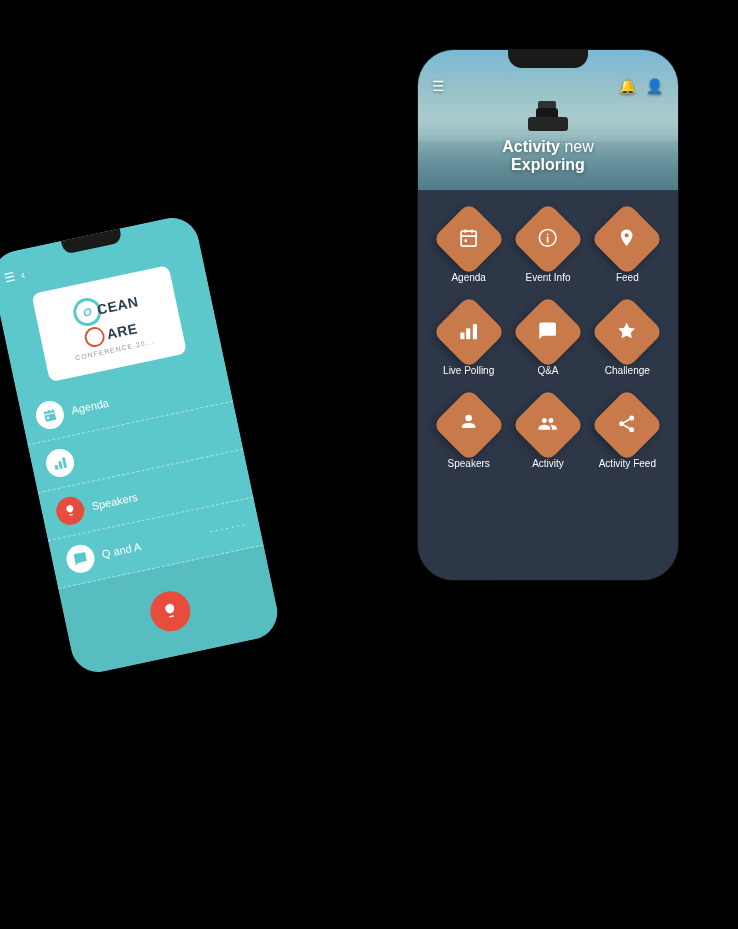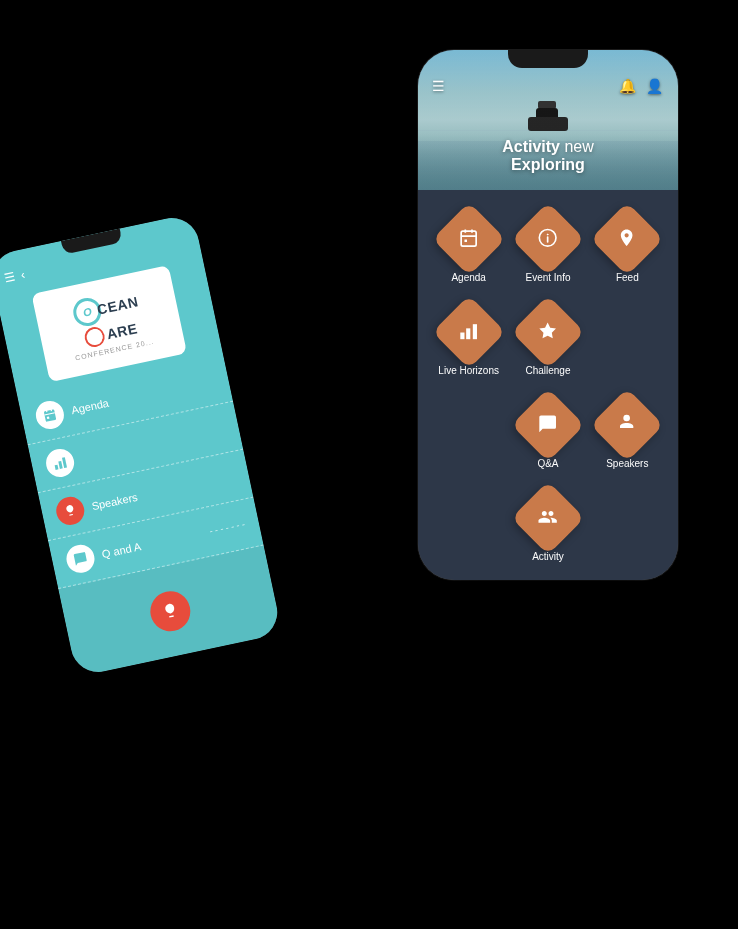--- a/index.html
+++ b/index.html
@@ -547,67 +547,81 @@
           <div class="menu-item">
             <div class="diamond-icon">
               <div class="icon-inner">
                 <svg width="20" height="20" viewBox="0 0 24 24" fill="white">
                   <rect x="2" y="14" width="5" height="8" fill="white"></rect>
                   <rect x="9" y="9" width="5" height="13" fill="white"></rect>
                   <rect x="17" y="4" width="5" height="18" fill="white"></rect>
                 </svg>
               </div>
             </div>
-            <span class="menu-label">Live Horizons</span>
+            <span class="menu-label">Live Polling</span>
+          </div>
+
+          <div class="menu-item grid-center">
+            <div class="diamond-icon">
+              <div class="icon-inner">
+                <svg width="20" height="20" viewBox="0 0 24 24" fill="white">
+                  <path d="M20 2H4c-1.1 0-2 .9-2 2v18l4-4h14c1.1 0 2-.9 2-2V4c0-1.1-.9-2-2-2z"></path>
+                </svg>
+              </div>
+            </div>
+            <span class="menu-label">Q&amp;A</span>
           </div>
 
           <div class="menu-item">
             <div class="diamond-icon">
               <div class="icon-inner">
                 <svg width="20" height="20" viewBox="0 0 24 24" fill="white">
                   <polygon points="12,2 15.09,8.26 22,9.27 17,14.14 18.18,21.02 12,17.77 5.82,21.02 7,14.14 2,9.27 8.91,8.26"></polygon>
                 </svg>
               </div>
             </div>
             <span class="menu-label">Challenge</span>
           </div>
 
+          <div class="menu-item">
+            <div class="diamond-icon">
+              <div class="icon-inner">
+                <svg width="20" height="20" viewBox="0 0 24 24" fill="white">
+                  <path d="M12 1a4 4 0 0 1 4 4 4 4 0 0 1-4 4 4 4 0 0 1-4-4 4 4 0 0 1 4-4m0 10c4.42 0 8 1.79 8 4v2H4v-2c0-2.21 3.58-4 8-4z"></path>
+                </svg>
+              </div>
+            </div>
+            <span class="menu-label">Speakers</span>
+          </div>
+
           <div class="menu-item grid-center">
             <div class="diamond-icon">
               <div class="icon-inner">
                 <svg width="20" height="20" viewBox="0 0 24 24" fill="white">
-                  <path d="M20 2H4c-1.1 0-2 .9-2 2v18l4-4h14c1.1 0 2-.9 2-2V4c0-1.1-.9-2-2-2z"></path>
-                </svg>
-              </div>
-            </div>
-            <span class="menu-label">Q&amp;A</span>
+                  <path d="M16 11c1.66 0 2.99-1.34 2.99-3S17.66 5 16 5c-1.66 0-3 1.34-3 3s1.34 3 3 3zm-8 0c1.66 0 2.99-1.34 2.99-3S9.66 5 8 5C6.34 5 5 6.34 5 8s1.34 3 3 3zm0 2c-2.33 0-7 1.17-7 3.5V19h14v-2.5c0-2.33-4.67-3.5-7-3.5zm8 0c-.29 0-.62.02-.97.05 1.16.84 1.97 1.97 1.97 3.45V19h6v-2.5c0-2.33-4.67-3.5-7-3.5z"></path>
+                </svg>
+              </div>
+            </div>
+            <span class="menu-label">Activity</span>
           </div>
 
           <div class="menu-item">
             <div class="diamond-icon">
               <div class="icon-inner">
                 <svg width="20" height="20" viewBox="0 0 24 24" fill="white">
-                  <path d="M12 1a4 4 0 0 1 4 4 4 4 0 0 1-4 4 4 4 0 0 1-4-4 4 4 0 0 1 4-4m0 10c4.42 0 8 1.79 8 4v2H4v-2c0-2.21 3.58-4 8-4z"></path>
-                </svg>
-              </div>
-            </div>
-            <span class="menu-label">Speakers</span>
-          </div>
-
-          <div class="menu-item grid-center">
-            <div class="diamond-icon">
-              <div class="icon-inner">
-                <svg width="20" height="20" viewBox="0 0 24 24" fill="white">
-                  <path d="M16 11c1.66 0 2.99-1.34 2.99-3S17.66 5 16 5c-1.66 0-3 1.34-3 3s1.34 3 3 3zm-8 0c1.66 0 2.99-1.34 2.99-3S9.66 5 8 5C6.34 5 5 6.34 5 8s1.34 3 3 3zm0 2c-2.33 0-7 1.17-7 3.5V19h14v-2.5c0-2.33-4.67-3.5-7-3.5zm8 0c-.29 0-.62.02-.97.05 1.16.84 1.97 1.97 1.97 3.45V19h6v-2.5c0-2.33-4.67-3.5-7-3.5z"></path>
-                </svg>
-              </div>
-            </div>
-            <span class="menu-label">Activity</span>
-          </div>
-
+                  <circle cx="18" cy="5" r="3"></circle>
+                  <circle cx="6" cy="12" r="3"></circle>
+                  <circle cx="18" cy="19" r="3"></circle>
+                  <line x1="8.59" y1="13.51" x2="15.42" y2="17.49" stroke="white" stroke-width="2"></line>
+                  <line x1="15.41" y1="6.51" x2="8.59" y2="10.49" stroke="white" stroke-width="2"></line>
+                </svg>
+              </div>
+            </div>
+            <span class="menu-label">Activity Feed</span>
+          </div>
 
         </div>
 
       </div>
     </div>
   </div>
 
 </div>
 
 </body></html>

